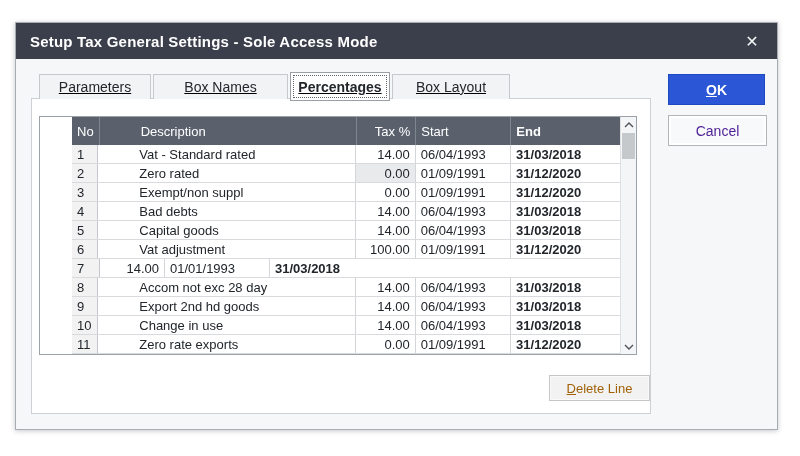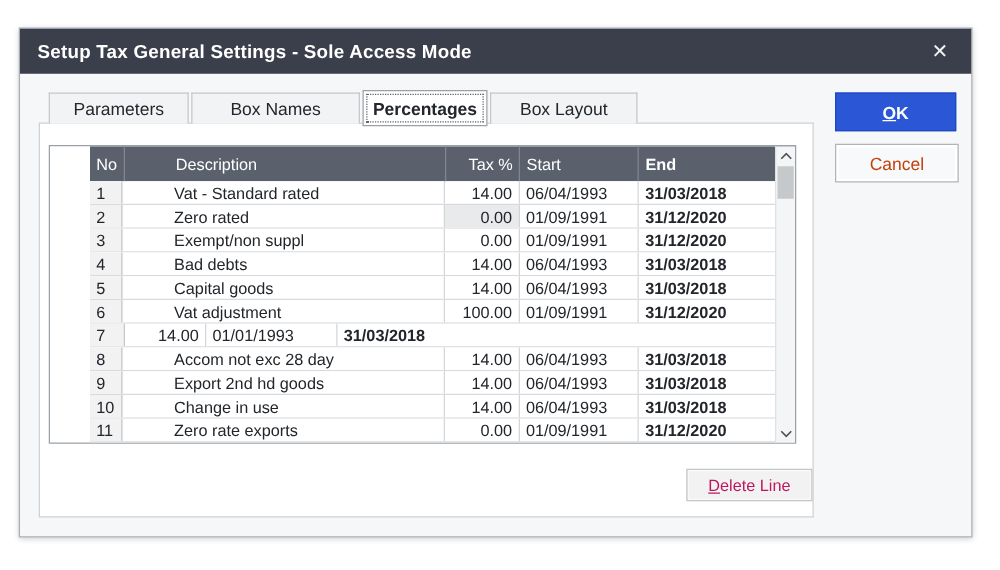--- a/index.html
+++ b/index.html
@@ -15,21 +15,21 @@
   .titlebar { position:absolute; left:0; top:0; width:100%; height:36px;
               background:#3a3f4b; display:flex; align-items:center; }
   .title { color:#ffffff; font-size:15px; font-weight:bold; padding-left:14px;
            letter-spacing:.2px; }
   .close-btn { position:absolute; right:8px; top:0; width:34px; height:36px;
                display:flex; align-items:center; justify-content:center;
                color:#f2f3f5; font-size:16px; cursor:pointer; }
 
   
   .tabstrip { position:absolute; left:23px; top:49px; height:27px; display:flex;
-              align-items:flex-end; z-index:3; }
+              align-items:flex-end; z-index:3;text-decoration:underline; }
   .tab { height:25px; display:flex; align-items:center; justify-content:center;
          font-size:14px; color:#23262b; background:#f2f3f4;
          border:1px solid #c5c8cc; border-bottom:none; margin-right:2px; }
   .tab.active { height:29px; margin-bottom:-2px; background:#ffffff;
                 border:1px solid #9aa0a6; font-weight:bold;
                 outline:1px dotted #60646a; outline-offset:-4px; }
   .tab.w1{width:112px}.tab.w2{width:100px}.tab.w3{width:135px}.tab.w4{width:118px}
 
   
   .panel { position:absolute; left:15px; top:75px; width:620px; height:316px;
@@ -66,25 +66,25 @@
   .scroll-thumb { position:absolute; left:1px; top:16px; width:13px; height:26px;
                   background:#c6c9cc; cursor:pointer; }
 
   
   .btn-ok { position:absolute; left:652px; top:51px; width:97px; height:31px;
             background:#2b57d6; border:1px solid #1f49c0; color:#ffffff;
             font-size:14px; font-weight:bold; font-family:Liberation Sans, sans-serif;
             cursor:pointer; }
   .btn-cancel { position:absolute; left:652px; top:92px; width:99px; height:31px;
             background:#f8f9fa; border:1px solid #b1b5ba;
-            box-shadow:inset 0 0 0 2px #ffffff; color:#c2410c; font-size:14px;
+            box-shadow:inset 0 0 0 2px #ffffff; color:#4c1d95; font-size:14px;
             font-family:"Liberation Sans",sans-serif; cursor:pointer; }
   .btn-delete { position:absolute; left:517px; top:276px; width:101px; height:26px;
             background:#f2f2f2; border:1px solid #c6c6c6;
-            box-shadow:inset 0 0 0 1px #fafafa; color:#be185d; font-size:13px;
+            box-shadow:inset 0 0 0 1px #fafafa; color:#a16207; font-size:13px;
             font-family:"Liberation Sans",sans-serif; }
   .mn { text-decoration:underline; }
 </style>
 </head>
 <body>
 
 <div id="stage">
   <div class="dialog">
 
     <div class="titlebar">

